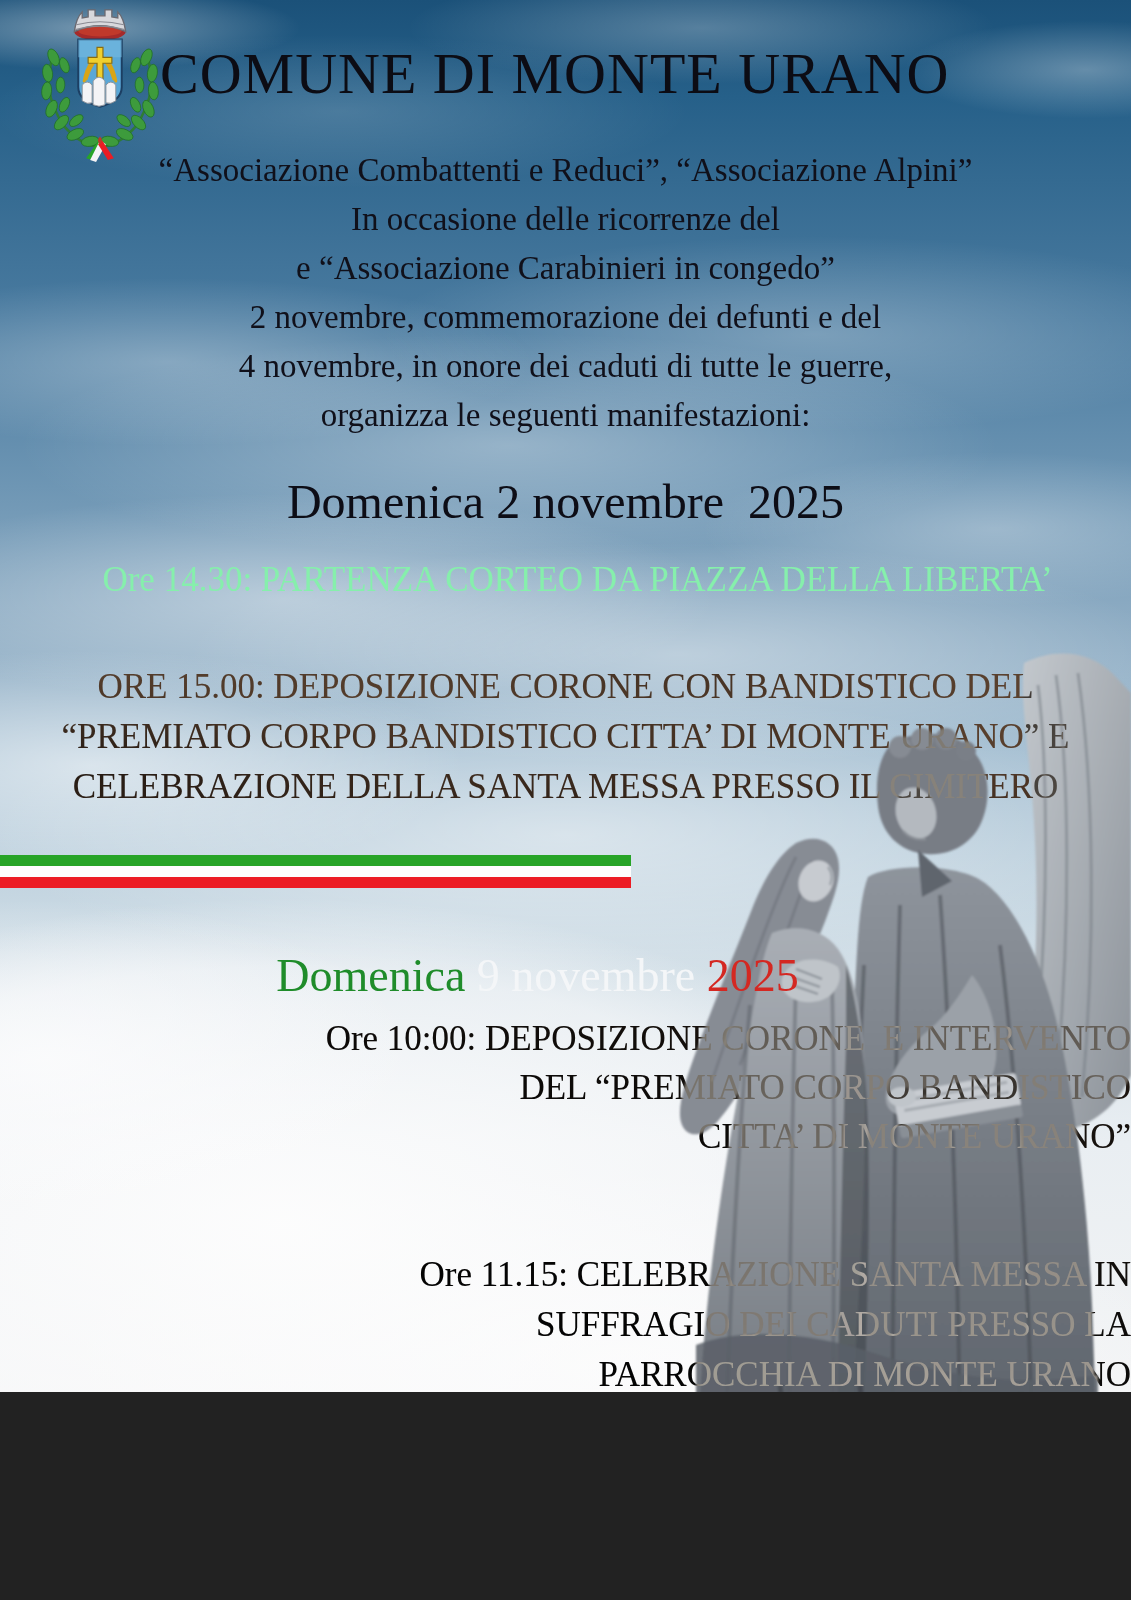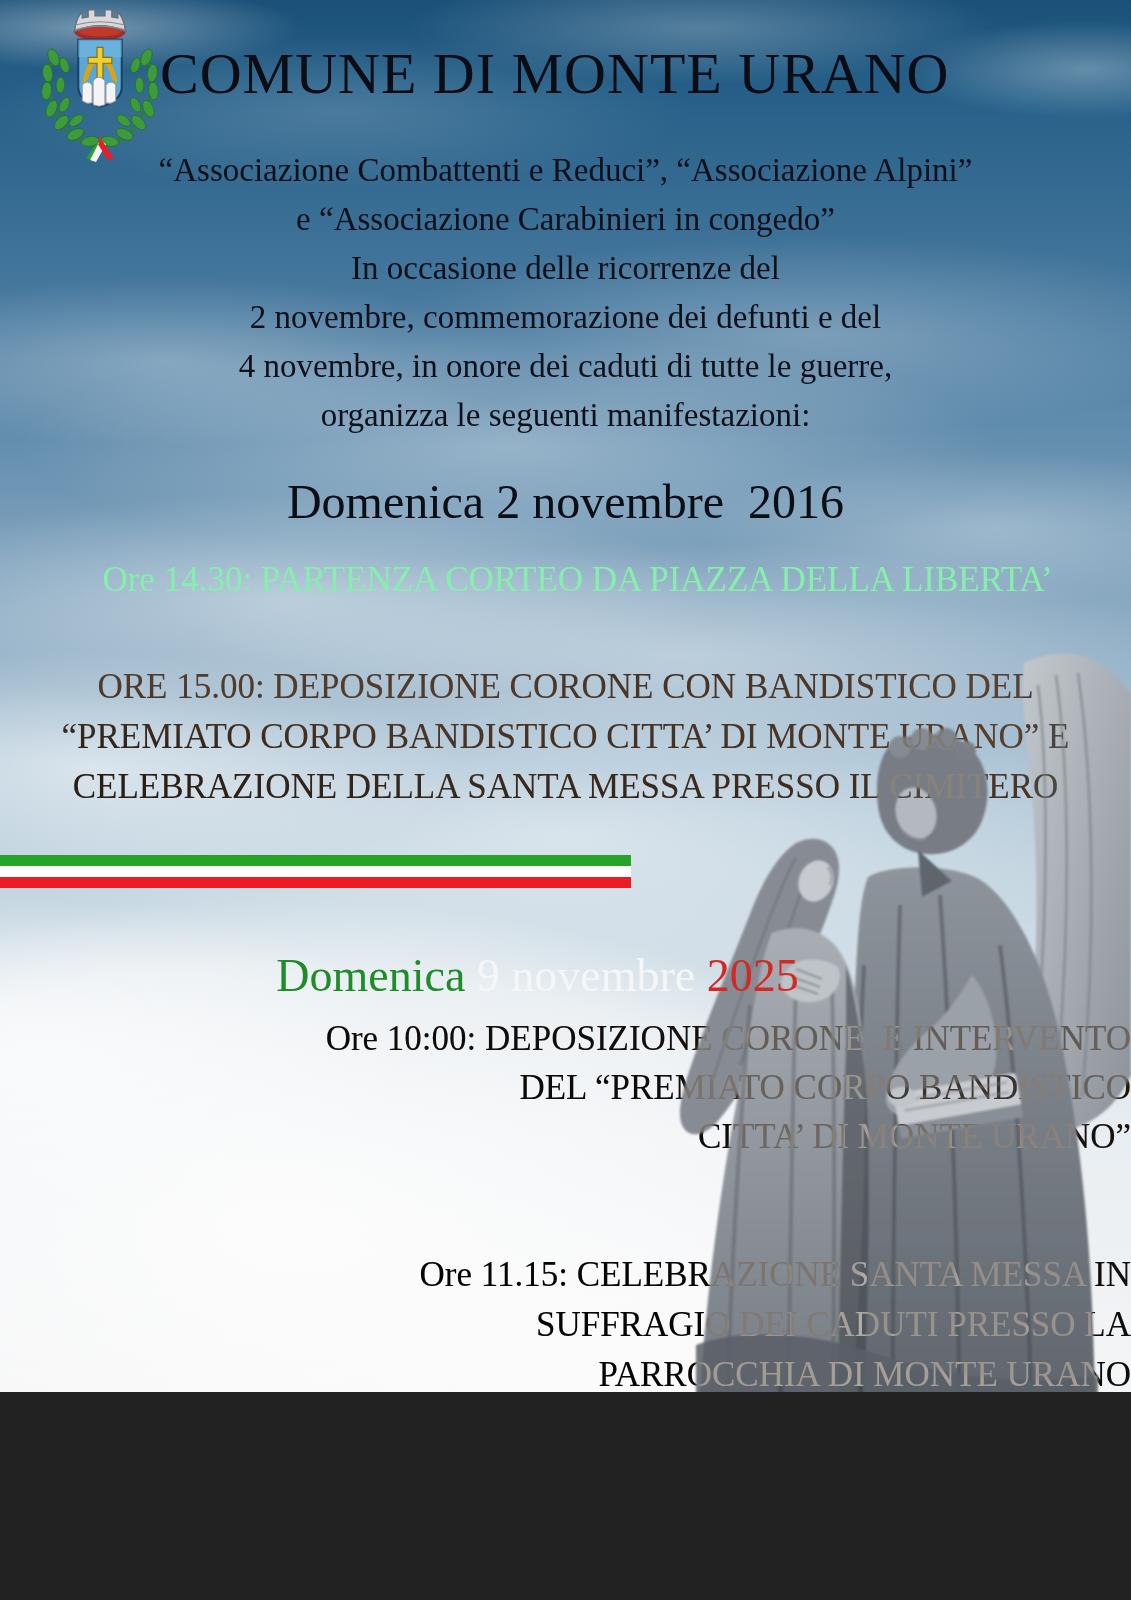--- a/index.html
+++ b/index.html
@@ -214,28 +214,28 @@
       <path d="M120 760 C130 830 134 900 134 955 M180 740 C190 820 194 900 194 955
                M260 740 C268 820 272 900 272 955 M340 752 C350 830 354 900 354 955
                M420 748 C430 830 434 900 434 955" stroke="#33383e" stroke-width="5" fill="none" opacity=".5"></path>
     </g>
   </svg>
 
   <div class="page-title line">COMUNE DI MONTE URANO</div>
 
   <div class="intro">
     <div class="line">“Associazione Combattenti e Reduci”, “Associazione Alpini”</div>
+    <div class="line">In occasione delle ricorrenze del</div>
     <div class="line">e “Associazione Carabinieri in congedo”</div>
-    <div class="line">In occasione delle ricorrenze del</div>
     <div class="line">2 novembre, commemorazione dei defunti e del</div>
     <div class="line">4 novembre, in onore dei caduti di tutte le guerre,</div>
     <div class="line">organizza le seguenti manifestazioni:</div>
   </div>
 
-  <div class="h-nov2 line">Domenica 2 novembre  2016</div>
+  <div class="h-nov2 line">Domenica 2 novembre  2025</div>
   <div class="item1 line">Ore 14.30: PARTENZA CORTEO DA PIAZZA DELLA LIBERTA’</div>
   <div class="ore15 blend">
     <div class="line">ORE 15.00: DEPOSIZIONE CORONE CON BANDISTICO DEL</div>
     <div class="line">“PREMIATO CORPO BANDISTICO CITTA’ DI MONTE URANO” E</div>
     <div class="line">CELEBRAZIONE DELLA SANTA MESSA PRESSO IL CIMITERO</div>
   </div>
 
   <div class="flag">
     <div class="band" style="background:#27a427"></div>
     <div class="band" style="background:#fdfdfd"></div>

